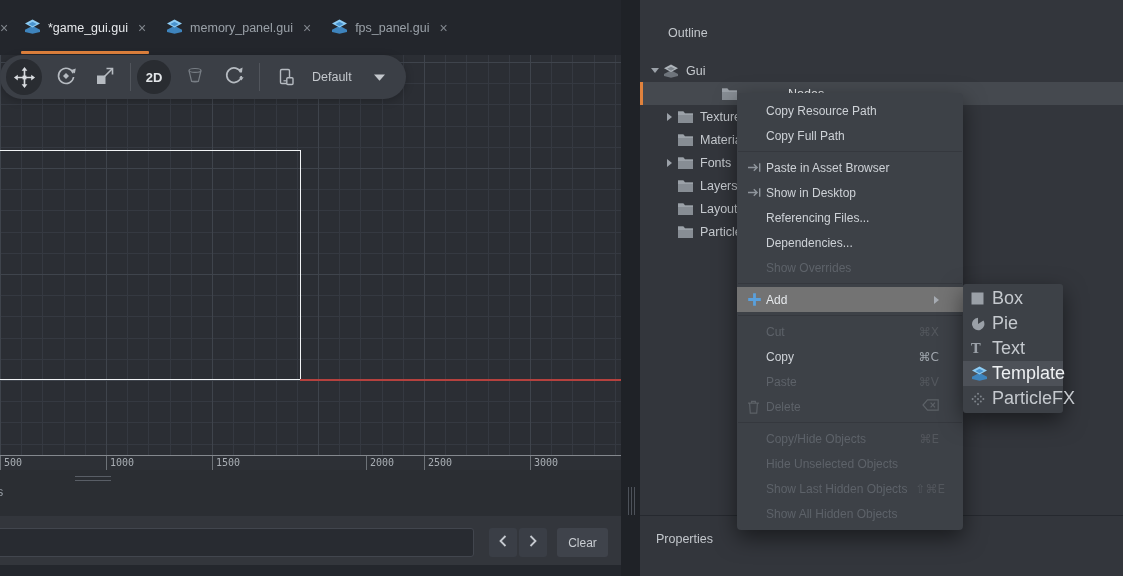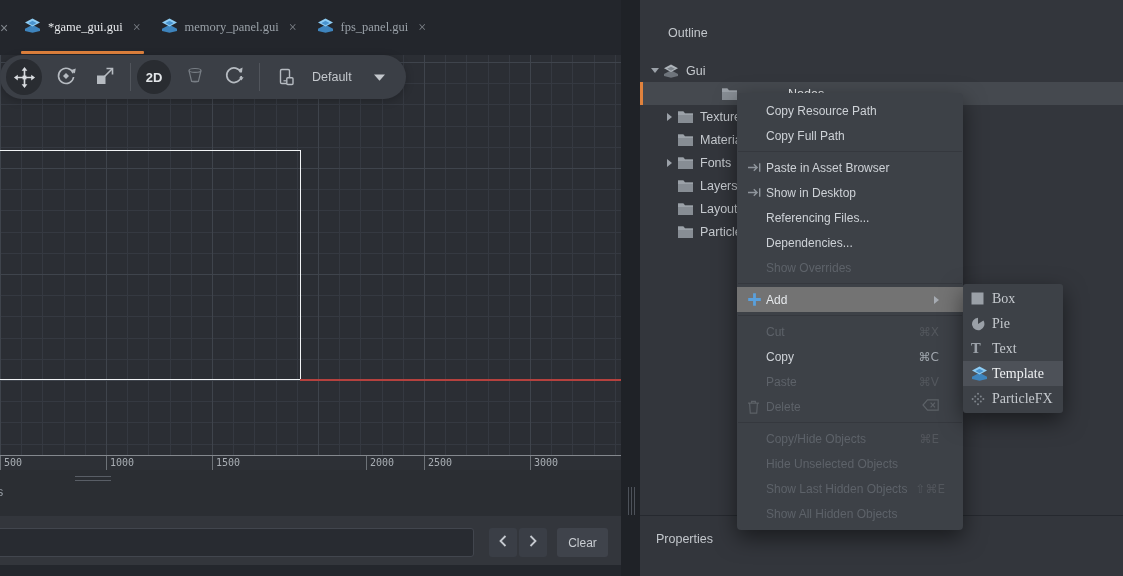--- a/index.html
+++ b/index.html
@@ -7,21 +7,21 @@
   body {
     width:1123px; height:576px; position:relative; overflow:hidden;
     background:#202329; font-family:"Liberation Sans",sans-serif;
     color:#c5c9ce; font-size:12px; -webkit-font-smoothing:antialiased;
   }
   .abs { position:absolute; }
 
   
   #tabbar { left:0; top:0; width:621px; height:55px; background:#23262c; }
   #partial-tab-close { left:0; top:20px; width:14px; height:16px; color:#82878e; font-size:14px; line-height:16px; text-align:left; cursor:pointer; }
-  #tabs { left:14px; top:0; height:41px; display:flex;font-family:Liberation Serif, serif; }
+  #tabs { left:14px; top:0; height:41px; display:flex; }
   .tab { display:flex; align-items:center; gap:7px; padding:0 10px; height:55px; position:relative; cursor:pointer; white-space:nowrap; }
   .tab .tlabel { font-size:12.5px; color:#9aa1a8; }
   .tab.active .tlabel { color:#e7e9ec; }
   .tab .tclose { color:#82878e; font-size:14px; margin-left:3px; }
   .tab-underline { position:absolute; left:7px; right:7px; bottom:1px; height:3px; background:#e0823d; border-radius:1px; }
 
   #viewport { left:0; top:55px; width:621px; height:401px; background:#2b2e34;
     background-image:
       repeating-linear-gradient(to right,#3f444c 0 1px,transparent 1px 106px),
       repeating-linear-gradient(to bottom,#3f444c 0 1px,transparent 1px 106px),
@@ -91,21 +91,21 @@
   .mrow.disabled .ms { color:#53575d; }
   .mrow.highlight { background:#737373; }
   .mrow.highlight .ml { color:#e6e9ec; }
   .msep { height:1px; background:#35383e; margin:3px 1px; }
   .sub-arrow { margin-left:auto; width:0; height:0; border-top:4px solid transparent; border-bottom:4px solid transparent; border-left:5px solid #a6abb2; }
 
   #add-submenu { left:963px; top:284px; width:100px; background:#3d4147; border-radius:3px;
     padding:2px 0; box-shadow:0 8px 22px rgba(0,0,0,.5); z-index:11; }
   .srow { height:25px; display:flex; align-items:center; padding:0 8px; cursor:pointer; }
   .srow .si { width:21px; flex:0 0 21px; display:flex; align-items:center; }
-  .srow .sl { font-size:14px; color:#c5c9ce; white-space:nowrap;font-family:Liberation Serif, serif; }
+  .srow .sl { font-size:18px; color:#c5c9ce; white-space:nowrap; }
   .srow.highlight { background:#4d5158; }
   .srow.highlight .sl { color:#eef0f2; }
   .t-glyph { font-family:"DejaVu Serif",serif; font-weight:bold; font-size:13px; color:#9aa0a7; line-height:1; }
 </style>
 </head>
 <body>
 
 <div id="tabbar" class="abs">
   <div id="partial-tab-close" class="abs">×</div>
   <div id="tabs" class="abs">

